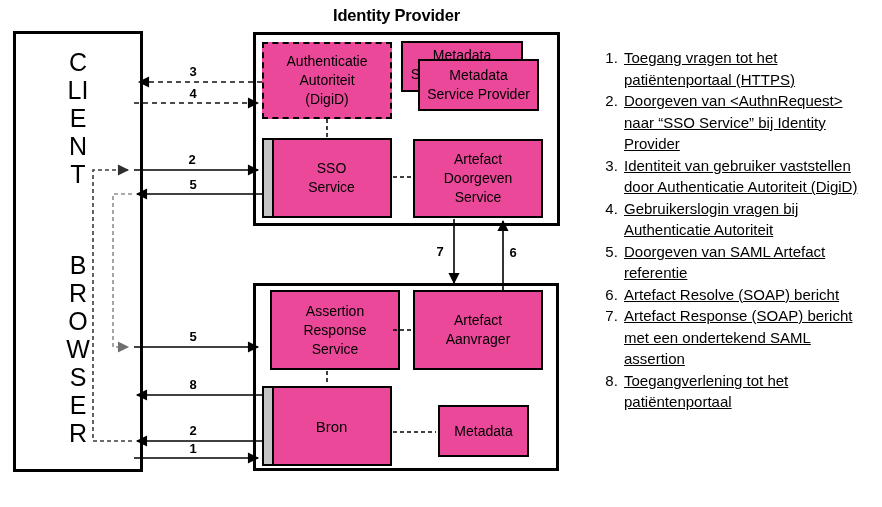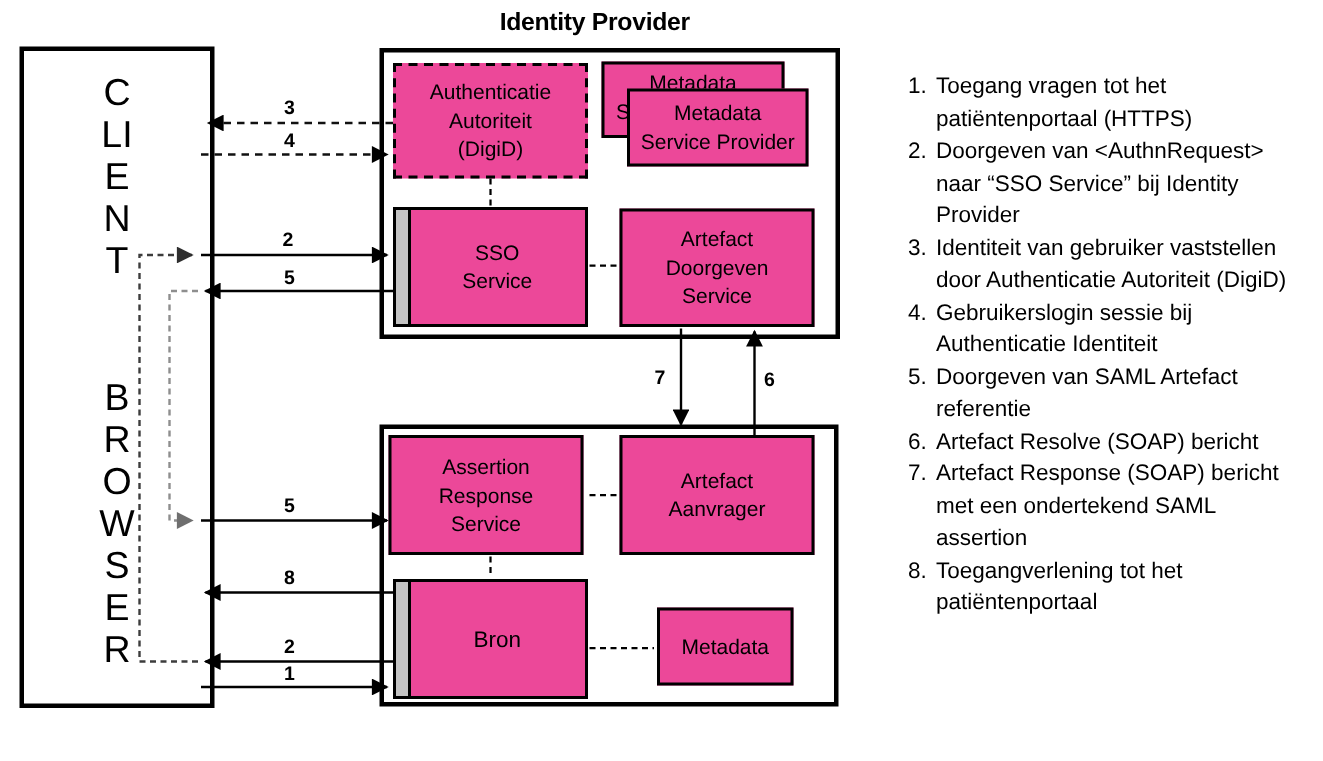--- a/index.html
+++ b/index.html
@@ -43,21 +43,21 @@
   .dash  { stroke: #111; stroke-width: 1.6; stroke-dasharray: 5 4; }
   .dashc { stroke: #000; stroke-width: 1.5; stroke-dasharray: 4 3; }
   .r2 { stroke: #3c3c3c; stroke-width: 1.6; stroke-dasharray: 4 3; fill: none; }
   .r5 { stroke: #8e8e8e; stroke-width: 1.6; stroke-dasharray: 4 3; fill: none; }
   .num {
     position: absolute; transform: translateX(-50%); z-index: 6;
     font-weight: bold; font-size: 13px; line-height: 14px;
   }
   .steps {
     position: absolute; left: 585px; top: 47px; width: 276px;
-    font-size: 15px; line-height: 21.5px; z-index: 2;
+    font-size: 15px; line-height: 21.5px; z-index: 2; text-decoration: underline;
   }
   .steps ol { margin: 0; padding-left: 37px; }
   .steps li { padding-left: 2px; margin: 0; }
 </style>
 </head>
 <body>
 
 <div class="page">
 
   <div class="title t-idp">Identity Provider</div>
@@ -92,21 +92,21 @@
     <div>SSO</div>
     <div>Service</div>
   </div>
 
   <div class="box" style="left:413px;top:139px;width:130px;height:79px;">
     <div>Artefact</div>
     <div>Doorgeven</div>
     <div>Service</div>
   </div>
 
-  <div class="box" style="left:259px;top:290px;width:130px;height:80px;">
+  <div class="box" style="left:270px;top:290px;width:130px;height:80px;">
     <div>Assertion</div>
     <div>Response</div>
     <div>Service</div>
   </div>
 
   <div class="box" style="left:413px;top:290px;width:130px;height:80px;">
     <div>Artefact</div>
     <div>Aanvrager</div>
   </div>
 
@@ -164,21 +164,21 @@
   <div class="num" style="left:193px;top:330px;">5</div>
   <div class="num" style="left:193px;top:378px;">8</div>
   <div class="num" style="left:193px;top:424px;">2</div>
   <div class="num" style="left:193px;top:442px;">1</div>
 
   <div class="steps">
     <ol>
       <li>Toegang vragen tot het patiëntenportaal (HTTPS)</li>
       <li>Doorgeven van &lt;AuthnRequest&gt; naar “SSO Service” bij Identity Provider</li>
       <li>Identiteit van gebruiker vaststellen door Authenticatie Autoriteit (DigiD)</li>
-      <li>Gebruikerslogin sessie bij Authenticatie Identiteit</li>
+      <li>Gebruikerslogin vragen bij Authenticatie Autoriteit</li>
       <li>Doorgeven van SAML Artefact referentie</li>
       <li>Artefact Resolve (SOAP) bericht</li>
       <li>Artefact Response (SOAP) bericht met een ondertekend SAML assertion</li>
       <li>Toegangverlening tot het patiëntenportaal</li>
     </ol>
   </div>
 
 </div>
 
 </body></html>

